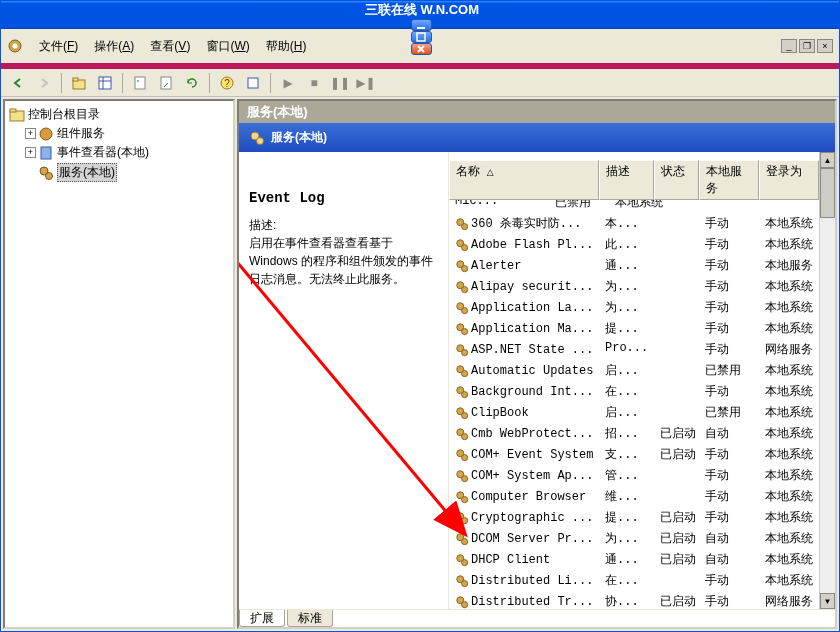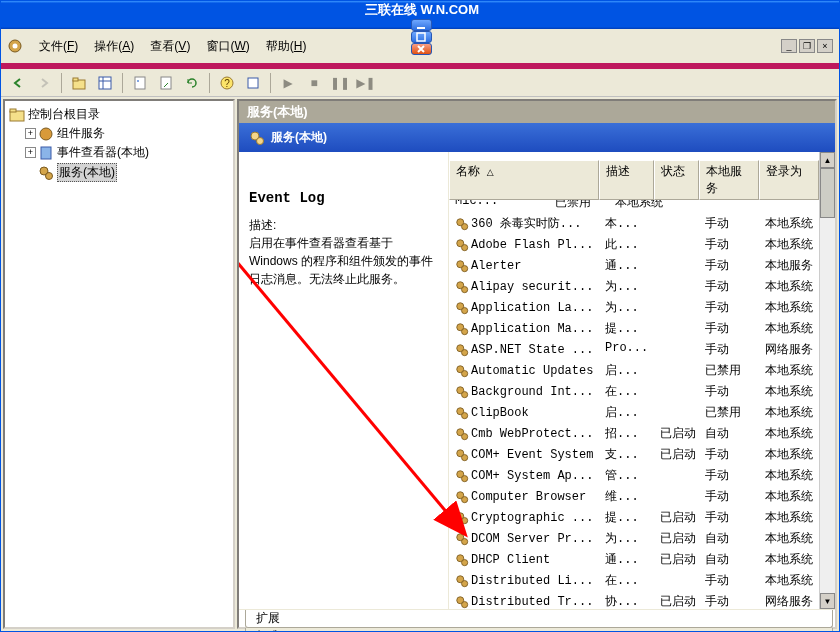--- a/index.html
+++ b/index.html
@@ -40,21 +40,21 @@
 .list-header .hc { border: 1px solid #fff; border-right-color:#aca899; border-bottom-color:#aca899; padding: 2px 6px; font-family: "SimSun", sans-serif; background:#ece9d8; }
 .hc.name { width: 150px; } .hc.desc { width: 55px; } .hc.status { width: 45px; } .hc.startup { width: 60px; } .hc.logon { flex:1; }
 .list-row { display: flex; padding: 1px 0; cursor: pointer; }
 .list-row .c { padding: 1px 6px; white-space: nowrap; overflow: hidden; text-overflow: clip; }
 .c.name { width: 150px; display:flex; align-items:center; gap:2px;} .c.desc { width: 55px; } .c.status { width: 45px; } .c.startup { width: 60px; } .c.logon { flex:1; }
 .row-icon { width:14px; height:14px; flex-shrink:0; }
 .vscroll { width: 16px; background: #e8e8e8; border-left: 1px solid #ccc; display:flex; flex-direction:column; }
 .vscroll .arr { height: 16px; background: #d4d0c8; border: 1px solid #888; display:flex;align-items:center;justify-content:center;font-size:8px; }
 .vscroll .track { flex:1; background:#efefef; position:relative; }
 .vscroll .thumb { position:absolute; top:0; left:0; right:0; height:50px; background:#cdcdc5; border:1px solid #888; }
-.tabs { height: 18px; display: flex; padding-left: 6px; background:#fff; border-top:1px solid #ece9d8;flex-direction:column;}
+.tabs { height: 18px; display: flex; background:#fff; border-top:1px solid #ece9d8;}
 .tab { padding: 0 10px; border: 1px solid #aca899; border-top: none; margin-right: 2px; background: #ece9d8; cursor: pointer; font-size:12px; border-radius: 0 0 3px 3px; }
 .tab.active { background: #fff; }
 .statusbar { height: 18px; background: #ece9d8; border-top: 1px solid #aca899; }
 .arrow-overlay { position: absolute; top: 0; left: 0; pointer-events: none; }
 svg.gear-svg { width:100%; height:100%; }
 .hotkey { text-decoration: underline; }
 </style>
 </head>
 <body>
 

